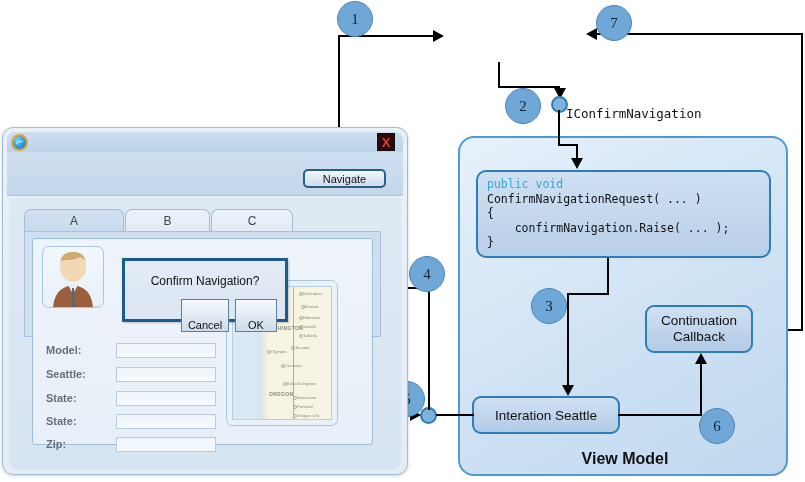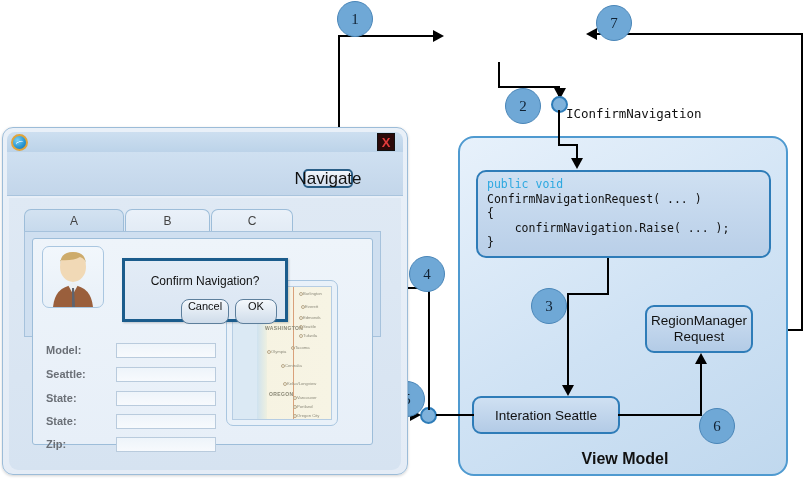--- a/index.html
+++ b/index.html
@@ -56,25 +56,25 @@
   #winicon:after{content:"";position:absolute;left:3px;top:5px;width:8px;height:4px;
            border-top:1.5px solid #e8f6ff;border-radius:50%;transform:rotate(-18deg);}
   #closebtn{position:absolute;left:374px;top:5px;width:18px;height:18px;
             background:#2b0a0a;border:1px solid #111;box-sizing:border-box;
             display:flex;align-items:center;justify-content:center;
             color:#e23b3b;font-weight:bold;font-size:13px;line-height:1;
             font-family:"Liberation Sans",sans-serif;}
   #toolbar{position:absolute;left:4px;top:24px;width:396px;height:43px;
            background:linear-gradient(180deg,#cfe0f1 0%,#c3d6ea 100%);
            border-bottom:1px solid #a9c4dd;}
-  #navbtn{position:absolute;left:303px;top:169px;width:50px;height:19px;
+  #navbtn{position:absolute;left:303px;top:169px;width:83px;height:19px;
           border:2px solid #2a5e86;border-radius:5px;box-sizing:border-box;
           background:linear-gradient(180deg,#f2f6fb 0%,#cfdced 100%);
           display:flex;align-items:center;justify-content:center;
-          font-size:17px;color:#111;}
+          font-size:11px;color:#111;}
   #clientarea{position:absolute;left:6px;top:70px;width:392px;height:272px;
               background:linear-gradient(180deg,#dfe9f4 0%,#d6e3f1 100%);
               border-radius:0 0 9px 9px;}
   #tabstrip{position:absolute;left:24px;top:209px;width:260px;height:23px;}
   .tab{position:absolute;top:0;height:23px;border:1px solid #9dbdd9;
        border-bottom:none;border-radius:7px 7px 0 0;box-sizing:border-box;
        display:flex;align-items:center;justify-content:center;font-size:12px;color:#444;}
   .tab-active{background:linear-gradient(180deg,#d3e2f1 0%,#c6d9ec 100%);}
   .tab-idle{background:linear-gradient(180deg,#eaf1f9 0%,#e2ebf5 100%);}
   #tabpanel{position:absolute;left:24px;top:231px;width:357px;height:106px;
@@ -105,24 +105,24 @@
   #mapframe{position:absolute;left:226px;top:280px;width:112px;height:146px;
             border:1px solid #a9c6e0;border-radius:7px;box-sizing:border-box;
             background:#e9f1f9;}
   
   #dialog{position:absolute;left:122px;top:258px;width:166px;height:64px;
           border:3px solid #1b5c8c;box-sizing:border-box;
           background:linear-gradient(180deg,#e3ecf6 0%,#dbe6f3 100%);
           box-shadow:1px 1px 2px rgba(0,0,0,.2);padding-left:21px;}
   #dlgtitle{position:absolute;left:0;top:13px;width:100%;text-align:center;
             font-size:12px;color:#111;}
-  .dlgbtn{position:absolute;top:38px;height:25px;border:1px solid #5d7f9c;
-          border-radius:8px;box-sizing:border-box;
+  .dlgbtn{position:absolute;top:38px;height:33px;border:1px solid #5d7f9c;
+          border-radius:0;box-sizing:border-box;
           background:linear-gradient(180deg,#f4f8fc 0%,#cfdcea 100%);
-          display:flex;align-items:flex-start;justify-content:center;font-size:11px;color:#111;}
+          display:flex;align-items:flex-end;justify-content:center;font-size:11px;color:#111;}
 </style>
 </head>
 <body>
 
 <div id="stage">
 
 
   <div class="ln lnv" style="left:338px;top:36px;height:142px;"></div>
   <div class="ln lnh" style="left:338px;top:35px;width:96px;"></div>
   <div class="arw arw-r" style="left:433px;top:30px;"></div>
@@ -164,22 +164,22 @@
 
   <div class="ln lnv" style="left:607px;top:258px;height:36px;"></div>
   <div class="ln lnh" style="left:567px;top:293px;width:42px;"></div>
   <div class="ln lnv" style="left:567px;top:293px;height:94px;"></div>
   <div class="arw arw-d" style="left:562px;top:385px;"></div>
   <div class="circ" style="left:531px;top:288px;">
     <span>3</span>
   </div>
 
   <div class="node" style="left:645px;top:305px;width:108px;height:48px;font-size:13.5px;line-height:16px;flex-direction:column;">
-    <span>RegionManager</span>
-    <span>Request</span>
+    <span>Continuation</span>
+    <span>Callback</span>
   </div>
 
   <div class="node" style="left:472px;top:396px;width:148px;height:38px;font-size:13.5px;">
     <span>Interation Seattle</span>
   </div>
 
   <div class="ln lnh" style="left:618px;top:414px;width:84px;"></div>
   <div class="ln lnv" style="left:700px;top:364px;height:51px;"></div>
   <div class="arw arw-u" style="left:695px;top:353px;"></div>
   <div class="circ" style="left:699px;top:408px;">

